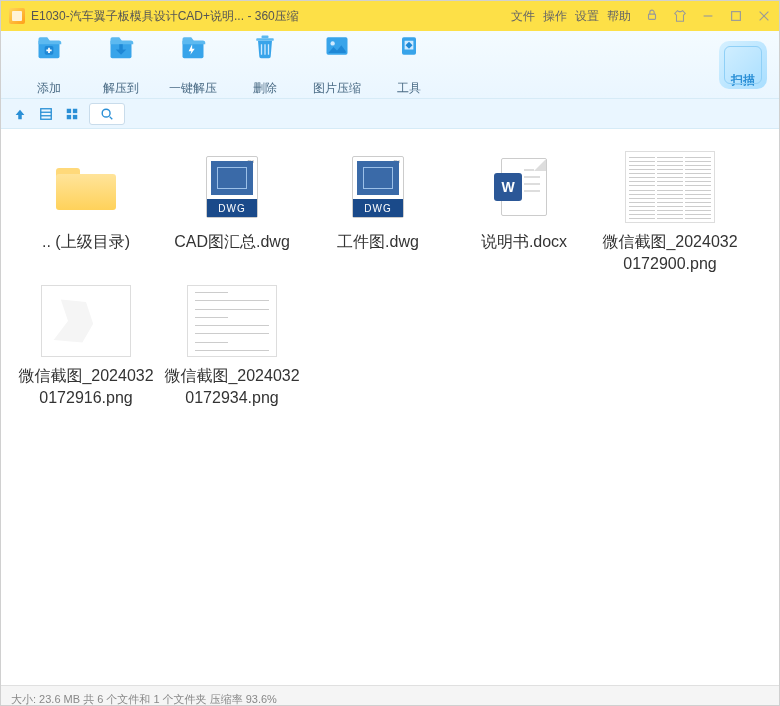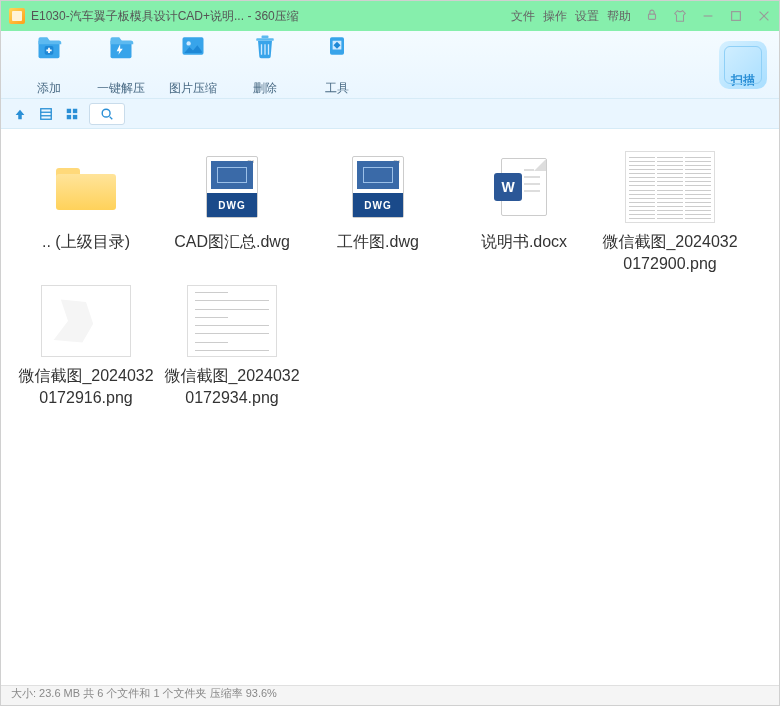--- a/index.html
+++ b/index.html
@@ -1,18 +1,18 @@
 <!DOCTYPE html>
 <html><head>
 <meta charset="utf-8">
 <style>
 * { margin:0; padding:0; box-sizing:border-box; font-family:"Microsoft YaHei","Segoe UI",sans-serif; }
 body { width:780px; height:706px; background:#fff; overflow:hidden; border:1px solid #d0d0d0; }
 
-.titlebar { height:30px; background:#86efac; display:flex; align-items:center; padding:8px 8px; font-size:12px; color:#555; }
+.titlebar { height:30px; background:#fde047; display:flex; align-items:center; padding:8px 8px; font-size:12px; color:#555; }
 .titlebar .app-icon { width:16px; height:16px; margin-right:6px; background:linear-gradient(135deg,#ffd659,#ff9f1a); border-radius:2px; position:relative; }
 .titlebar .app-icon::after { content:''; position:absolute; inset:3px; background:#fff3d6; border-radius:1px; }
 .titlebar .title { flex:1; white-space:nowrap; overflow:hidden; text-overflow:ellipsis; }
 .menu { display:flex; gap:8px; margin:0 14px; color:#666; }
 .menu span { cursor:pointer; }
 .winbtns { display:flex; gap:14px; color:#888; margin-left:10px; }
 .winbtns svg { width:14px; height:14px; display:block; }
 .lock-ic { margin-right:4px; }
 
 .toolbar { height:68px; background:linear-gradient(#f4fbff,#eaf6ff); display:flex; align-items:center; padding:0 12px; border-bottom:1px solid #d6ebf7; }
@@ -40,39 +40,39 @@
 
 .folder { width:60px; height:46px; position:relative; }
 .folder::before { content:''; position:absolute; top:4px; left:0; width:24px; height:10px; background:#ffd97a; border-radius:3px 3px 0 0; }
 .folder::after { content:''; position:absolute; top:10px; left:0; right:0; bottom:0; background:linear-gradient(#ffe49a,#ffd25a); border-radius:3px; }
 
 
 .dwg { width:52px; height:62px; background:#fff; border:1px solid #ccc; border-radius:2px; position:relative; display:flex; flex-direction:column; }
 .dwg .top { flex:1; background:#3a6aa8; margin:4px; position:relative; }
 .dwg .top::after { content:''; position:absolute; inset:6px; border:1px solid #9cc0e8; }
 .dwg .tm { position:absolute; top:2px; right:3px; font-size:7px; color:#999; }
-.dwg .band { height:24px; background:#1a4a8a; color:#fff; font-size:10px; font-weight:700; display:flex; align-items:center; justify-content:center; letter-spacing:1px; }
+.dwg .band { height:18px; background:#1a4a8a; color:#fff; font-size:10px; font-weight:400; display:flex; align-items:center; justify-content:center; letter-spacing:1px; }
 
 
 .docx { width:46px; height:58px; background:#fff; border:1px solid #ccc; border-radius:2px; position:relative; display:flex; align-items:center; }
 .docx::after { content:''; position:absolute; top:0; right:0; width:12px; height:12px; background:linear-gradient(135deg,#fff 48%,#ddd 52%); }
 .docx .w { width:28px; height:28px; background:#2b5797; color:#fff; font-weight:700; display:flex; align-items:center; justify-content:center; border-radius:3px; margin-left:-8px; font-size:14px; }
 .docx .lines { position:absolute; left:22px; top:10px; right:6px; }
 .docx .lines div { height:2px; background:#ddd; margin-bottom:5px; }
 
 
 .png-thumb { width:100px; height:72px; border:1px solid #ddd; background:#fff; padding:3px; display:flex; flex-direction:column; gap:2px; }
 .png1 { display:grid; grid-template-columns:1fr 1fr 1fr; grid-template-rows:1fr 1fr; gap:2px; }
 .png1 div { background:repeating-linear-gradient(0deg,#ccc 0 1px,#fff 1px 4px); }
 .png2 { position:relative; }
 .png2::after { content:''; position:absolute; inset:8px; border:1px solid #aaa; clip-path:polygon(15% 10%,25% 50%,5% 85%,45% 90%,60% 55%,50% 15%); background:#f5f5f5; }
 .png3 .ln { height:2px; background:#ccc; margin:3px 4px; }
 .png3 .ln.s { width:40%; }
 
-.statusbar { height:22px; background:#f5f5f5; border-top:1px solid #e0e0e0; display:flex; align-items:flex-start; padding:0 10px; font-size:11px; color:#888; }
+.statusbar { height:22px; background:#f5f5f5; border-top:1px solid #e0e0e0; display:flex; align-items:flex-end; padding:0 10px; font-size:11px; color:#888; }
 </style>
 </head>
 <body>
 
 <div class="titlebar">
   <span class="app-icon"></span>
   <span class="title">E1030-汽车翼子板模具设计CAD+说明... - 360压缩</span>
   <div class="menu">
     <span>文件</span>
     <span>操作</span>
@@ -120,45 +120,55 @@
           <path stroke="#fff" stroke-width="2" d="M16 18v6M13 21h6"></path>
         </svg>
       </span>
     <span>添加</span>
   </div>
   <div class="tool">
     <span class="ic">
         <svg viewBox="0 0 32 32">
           <path fill="#38a4ea" d="M4 10h24v18a2 2 0 01-2 2H6a2 2 0 01-2-2z"></path>
           <path fill="#5cb9f0" d="M4 8a2 2 0 012-2h8l3 4h11a2 2 0 012 2v2H4z"></path>
+          <path fill="#1e88d6" d="M16 14l6 6h-4v6h-4v-6h-4z" transform="rotate(180 16 20)"></path>
+        </svg>
+      </span>
+    <span>解压到</span>
+  </div>
+  <div class="tool">
+    <span class="ic">
+        <svg viewBox="0 0 32 32">
+          <path fill="#38a4ea" d="M4 10h24v18a2 2 0 01-2 2H6a2 2 0 01-2-2z"></path>
+          <path fill="#5cb9f0" d="M4 8a2 2 0 012-2h8l3 4h11a2 2 0 012 2v2H4z"></path>
           <path fill="#fff" d="M15 14l-4 8h3l-1 4 5-7h-3z"></path>
         </svg>
       </span>
     <span>一键解压</span>
-  </div>
-  <div class="tool">
-    <span class="ic">
-        <svg viewBox="0 0 32 32">
-          <rect x="4" y="6" width="24" height="20" rx="2" fill="#38a4ea"></rect>
-          <circle cx="11" cy="13" r="2.5" fill="#cfeaff"></circle>
-          <path fill="#1e88d6" d="M6 24l6-7 4 4 5-6 5 7v2H6z"></path>
-        </svg>
-      </span>
-    <span>图片压缩</span>
   </div>
   <div class="tool">
     <span class="ic">
         <svg viewBox="0 0 32 32">
           <path fill="#38a4ea" d="M8 10h16l-1.5 18a2 2 0 01-2 2h-9a2 2 0 01-2-2z"></path>
           <rect x="6" y="7" width="20" height="3" rx="1" fill="#5cb9f0"></rect>
           <rect x="12" y="4" width="8" height="3" rx="1" fill="#5cb9f0"></rect>
           <path stroke="#cfeaff" stroke-width="1.5" d="M12 14v12M16 14v12M20 14v12"></path>
         </svg>
       </span>
     <span>删除</span>
+  </div>
+  <div class="tool">
+    <span class="ic">
+        <svg viewBox="0 0 32 32">
+          <rect x="4" y="6" width="24" height="20" rx="2" fill="#38a4ea"></rect>
+          <circle cx="11" cy="13" r="2.5" fill="#cfeaff"></circle>
+          <path fill="#1e88d6" d="M6 24l6-7 4 4 5-6 5 7v2H6z"></path>
+        </svg>
+      </span>
+    <span>图片压缩</span>
   </div>
   <div class="tool">
     <span class="ic">
         <svg viewBox="0 0 32 32">
           <rect x="8" y="6" width="16" height="20" rx="2" fill="#38a4ea"></rect>
           <rect x="11" y="10" width="10" height="10" fill="#cfeaff"></rect>
           <path fill="#1e88d6" d="M16 11l4 4-4 4-4-4z"></path>
         </svg>
       </span>
     <span>工具</span>

